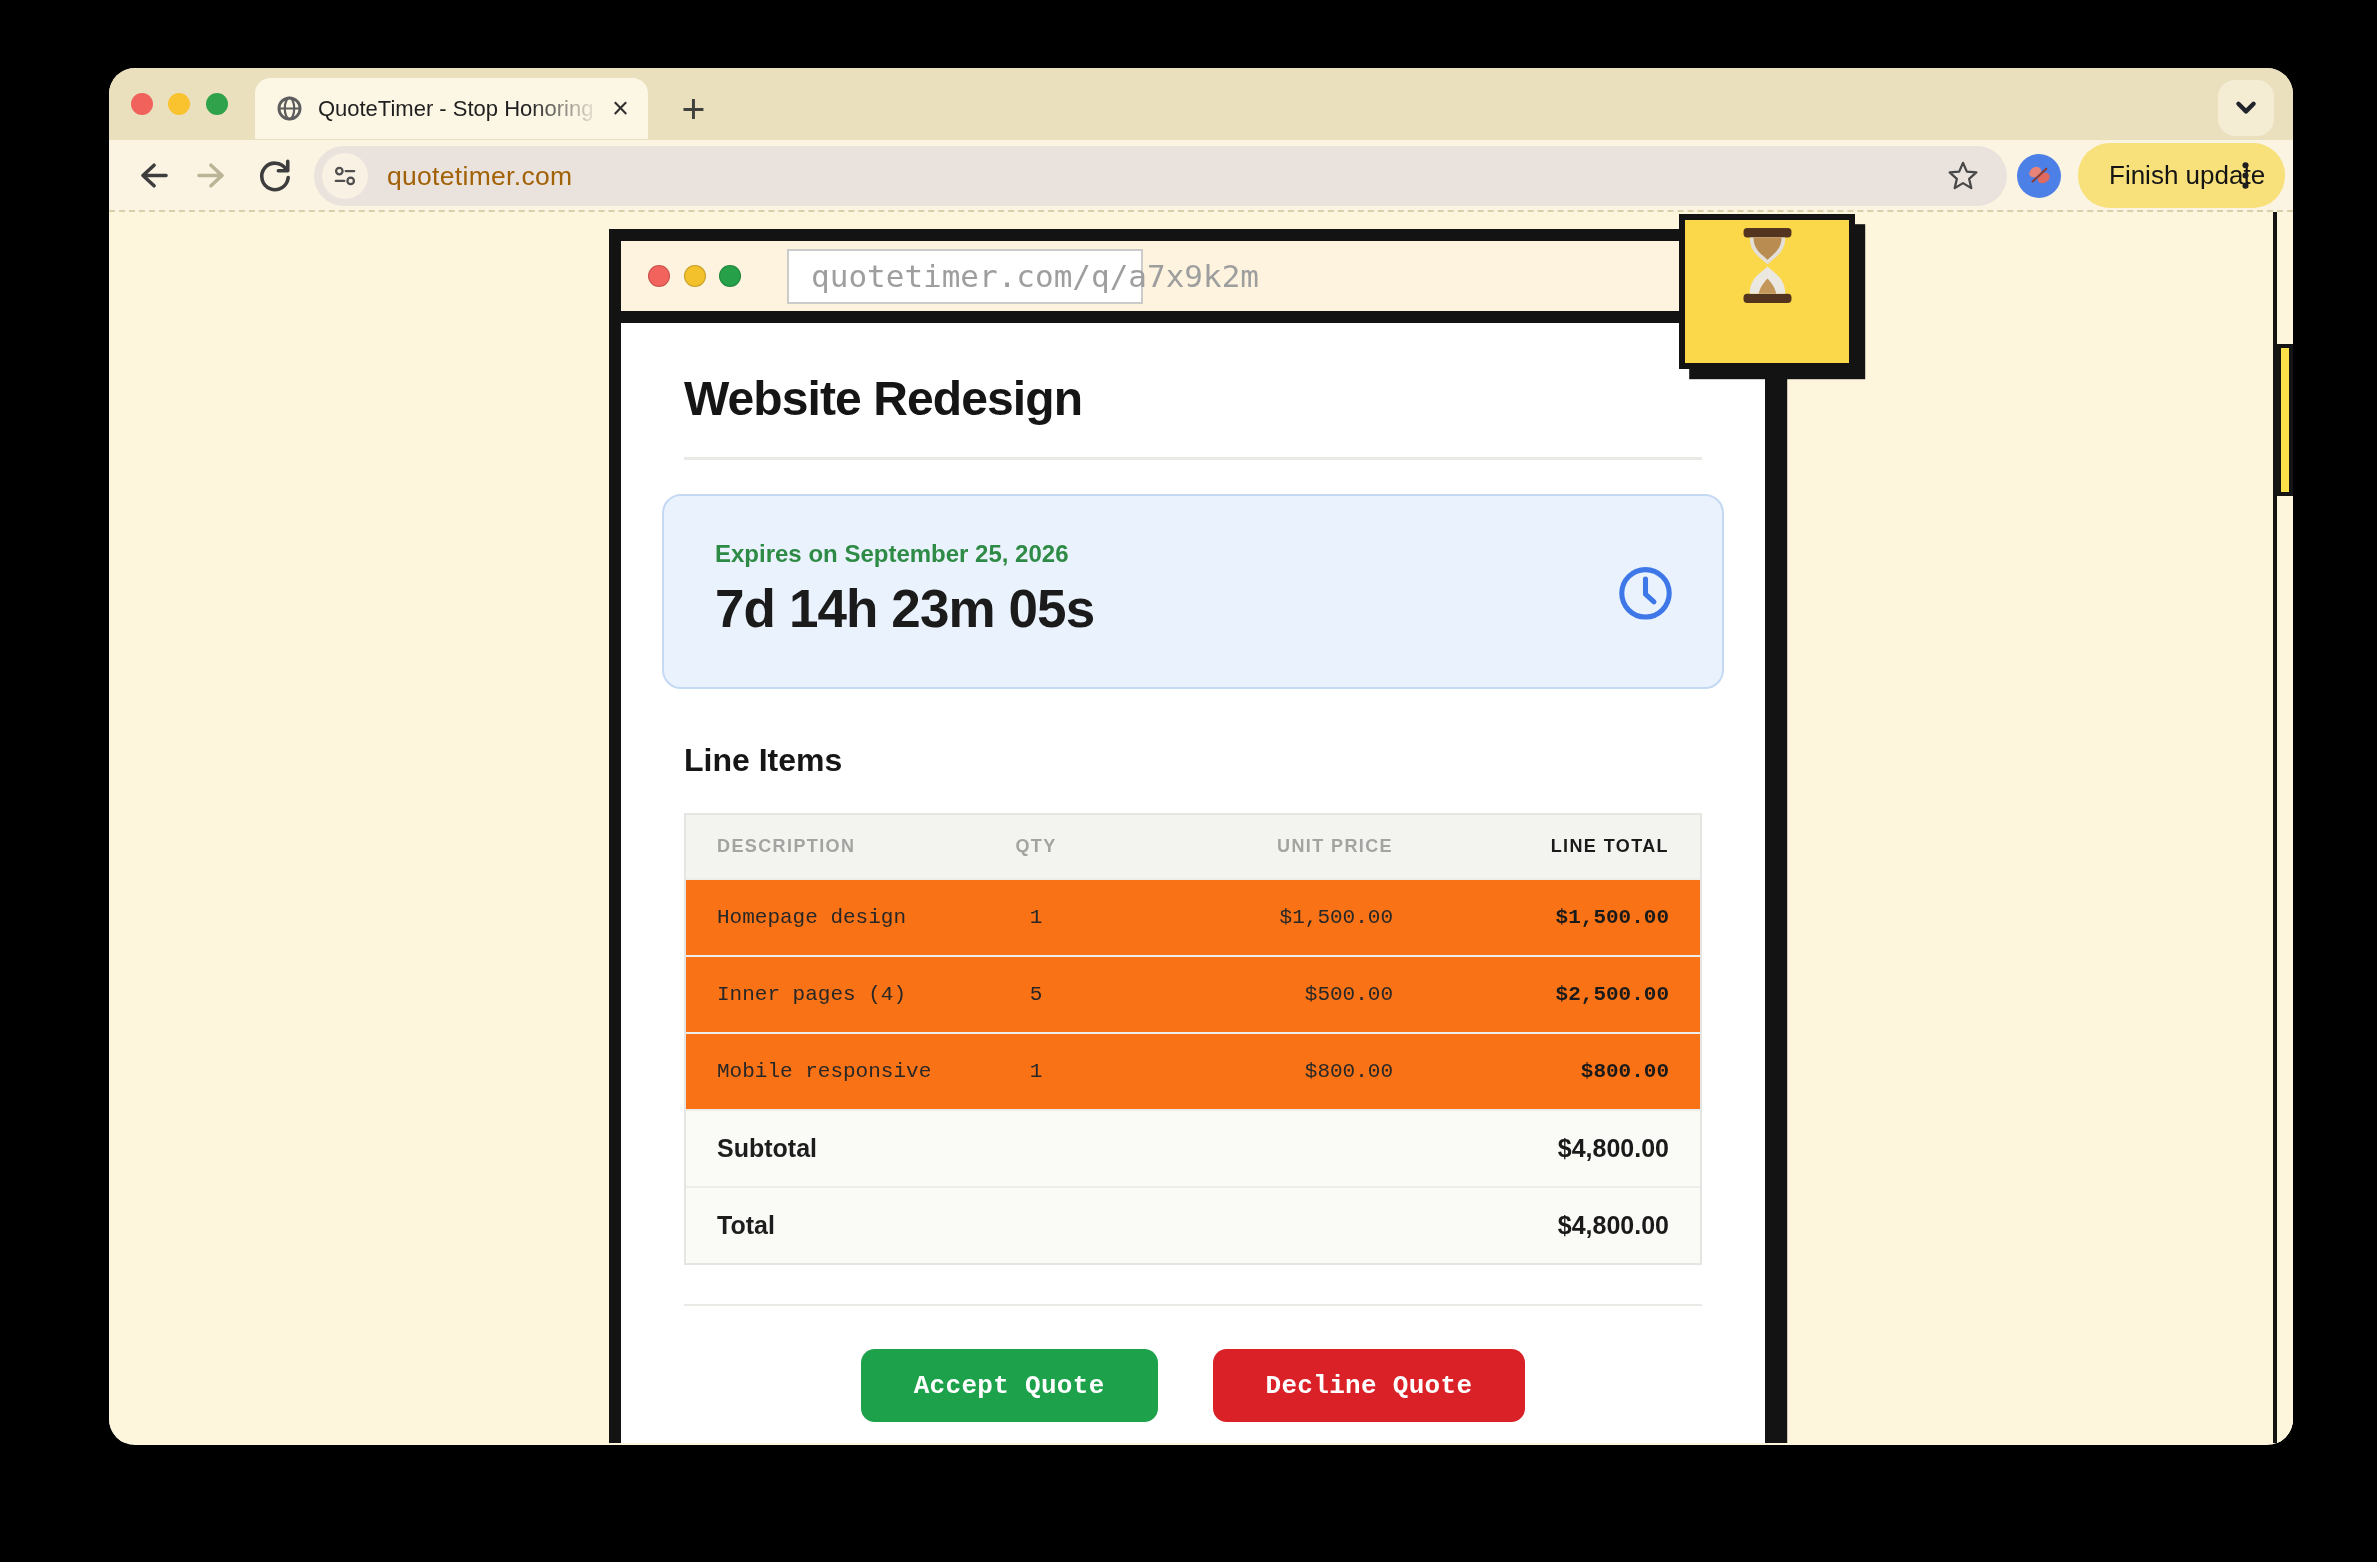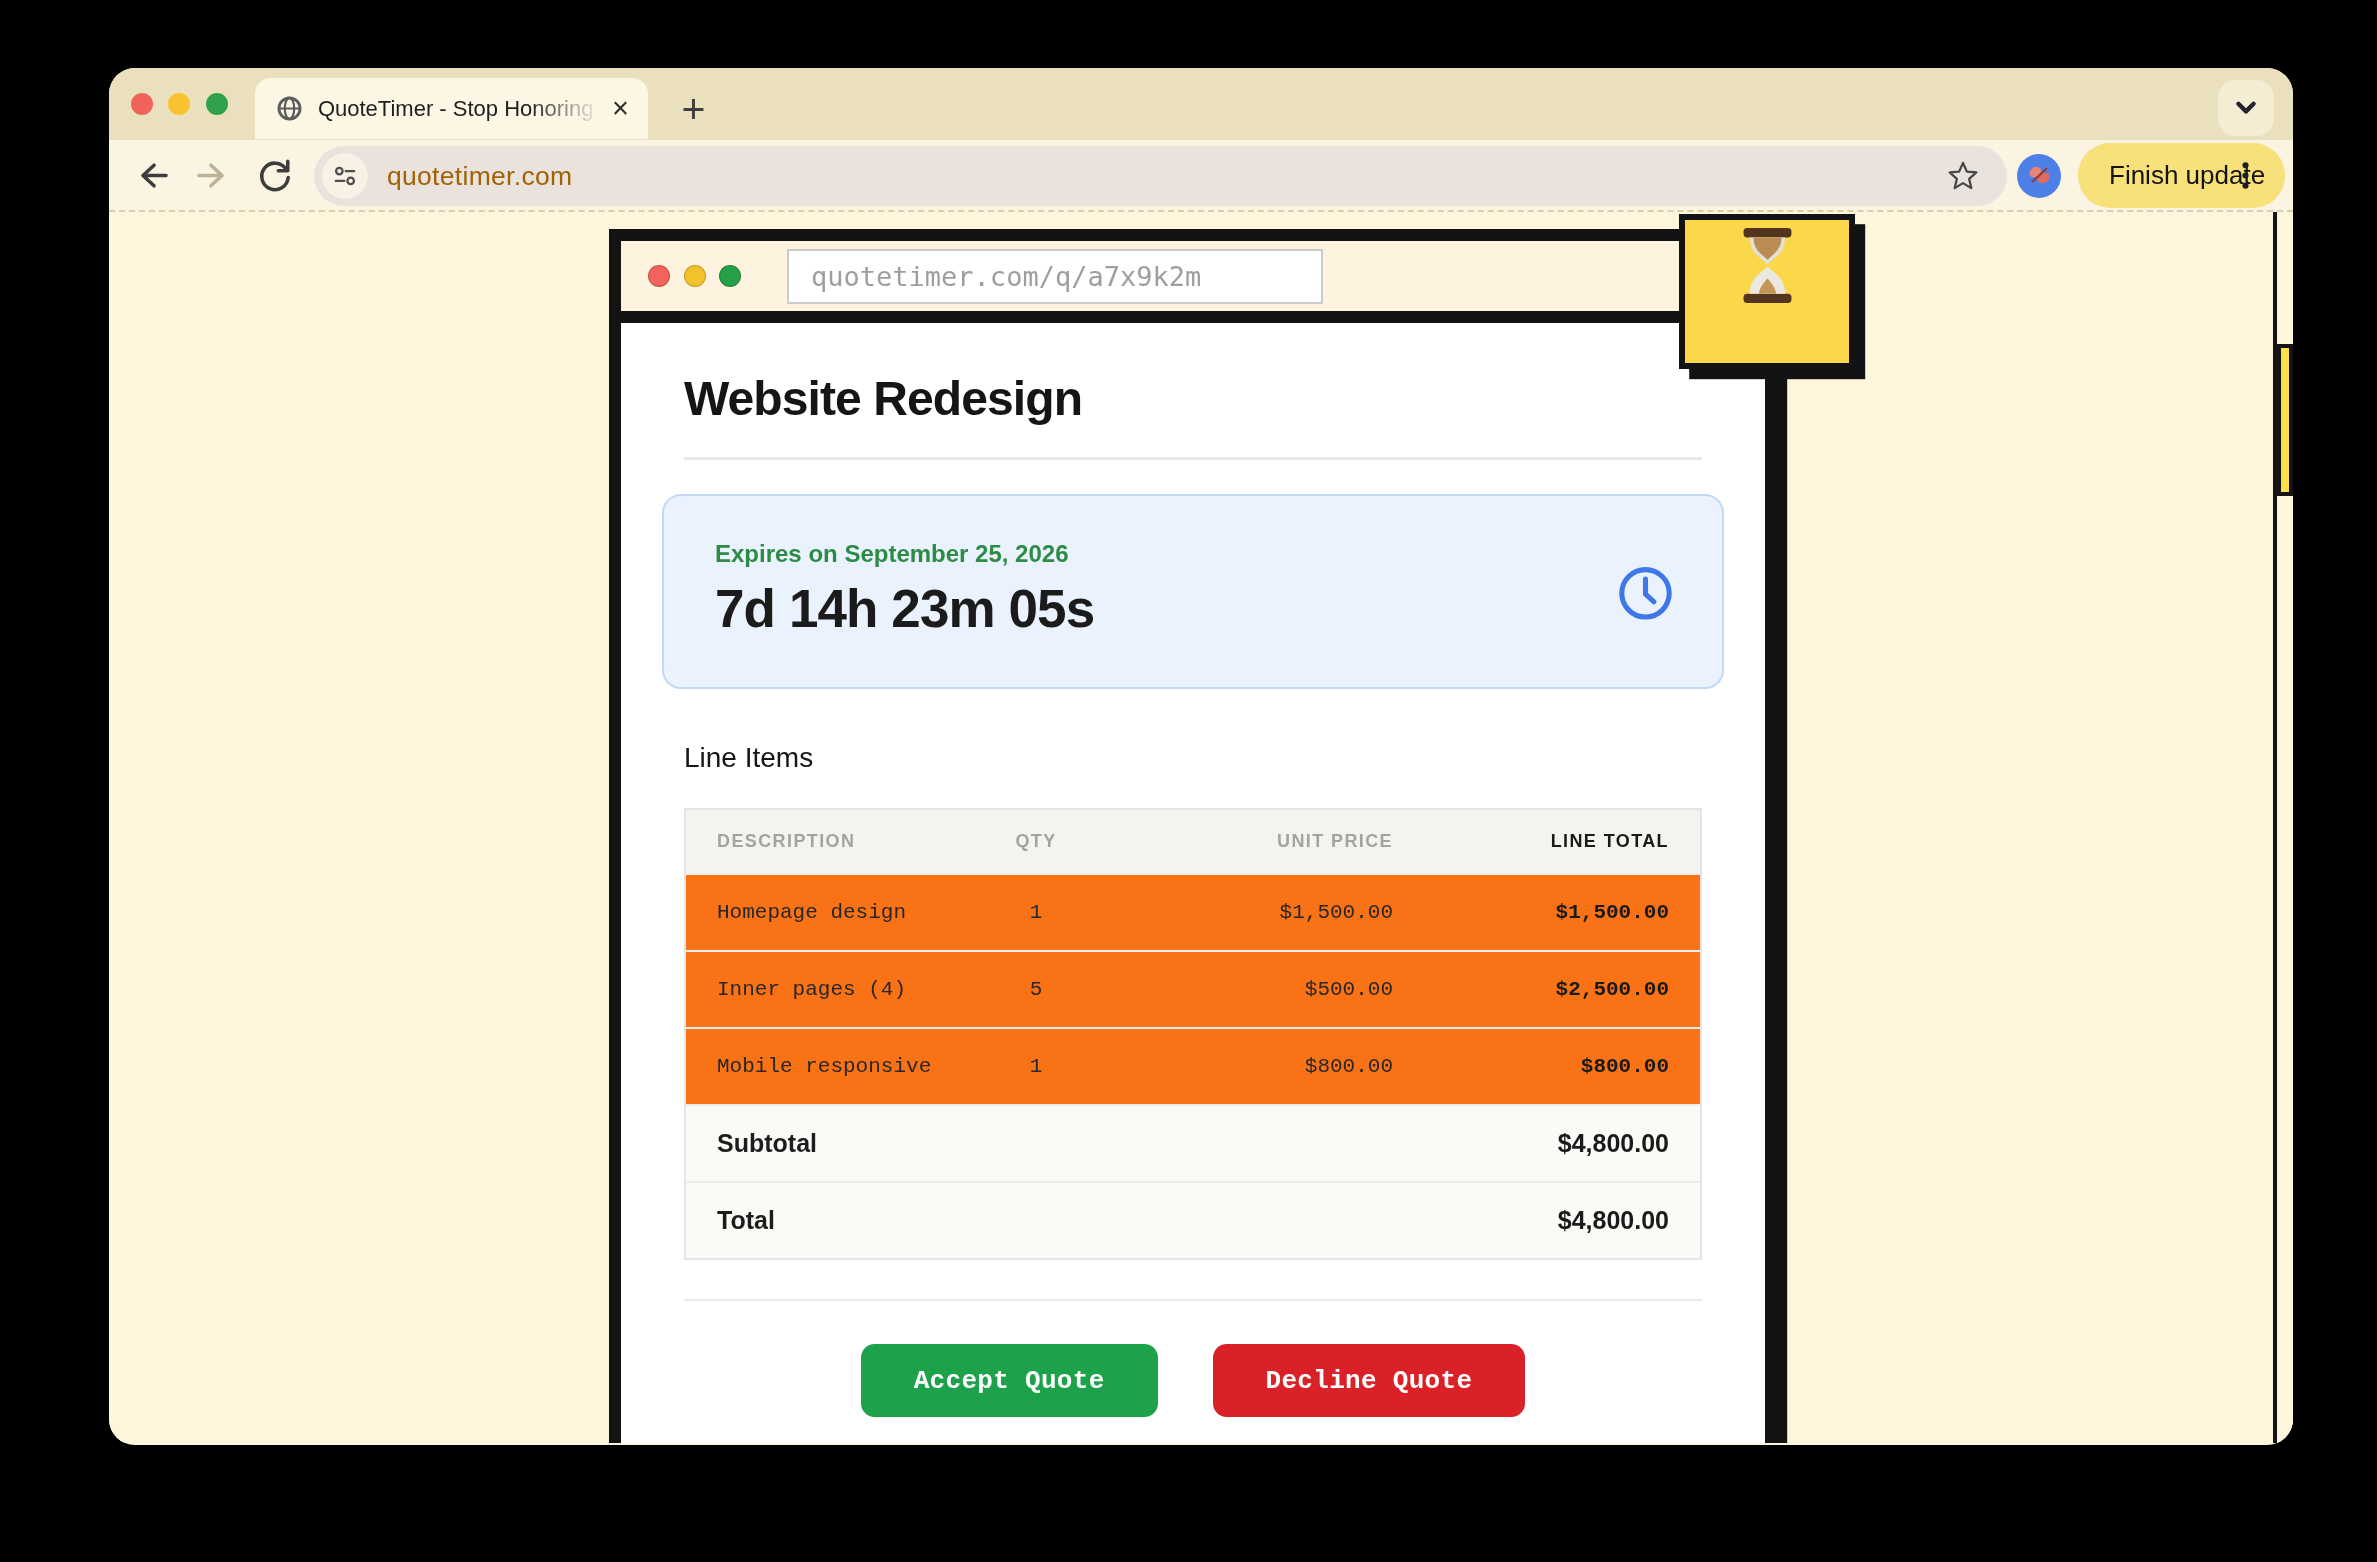--- a/index.html
+++ b/index.html
@@ -56,39 +56,39 @@
                 border:6.8px solid #131313; box-shadow:10.2px 10.2px 0 0 #131313; z-index:4;
                 display:flex; justify-content:center; padding-top:8.5px; }
 
   
   .mock { position:absolute; left:500px; top:17px; width:1168px; height:1332px; background:#fff;
           border:12px solid #131313; box-shadow:10.2px 10.2px 0 0 #131313; z-index:2; }
   .mock-topbar { height:82px; background:#fdf3de; border-bottom:12px solid #131313;
                  display:flex; align-items:center; padding-left:27px; }
   .mock-dot { width:22px; height:22px; border-radius:50%; margin-right:13.7px; border:1.7px solid rgba(0,0,0,.18); }
   .mock-dot.red { background:#f2635d; } .mock-dot.yel { background:#f3c12b; } .mock-dot.grn { background:#27a149; }
-  .mock-url { margin-left:32px; width:536px; height:55px; background:#fff; border:2.6px solid #cbcbcb;
+  .mock-url { margin-left:32px; width:356px; height:55px; background:#fff; border:2.6px solid #cbcbcb;
               display:flex; align-items:center; padding-left:22px;
-              font-family:"DejaVu Sans Mono","Liberation Mono",monospace; font-size:27px; color:#9e9e9e; }
+              font-family:"DejaVu Sans Mono","Liberation Mono",monospace; font-size:31px; color:#9e9e9e; }
 
   .mock-content { padding:48px 63px 51px 63px; }
   .quote-title { font-size:48px; font-weight:800; color:#151515; letter-spacing:-0.9px; }
   .meta { margin-top:17px; font-size:24px; display:flex; }
   .meta .lbl { color:#9e9e9e; }
   .meta .val { color:#4d4d4d; font-weight:700; margin-left:8.5px; }
   .meta .pair2 { margin-left:39px; }
   .hr { height:2.6px; background:#e9e9e6; margin-top:31px; }
 
   .expiry { position:relative; margin:34px -22px 0 -22px; padding:44px 51px 48px 51px;
             background:#eaf2fd; border:2.6px solid #c4d9f3; border-radius:19px; }
   .expiry-date { font-size:24px; font-weight:700; color:#2e8b45; }
   .countdown { margin-top:10.2px; font-size:53px; font-weight:800; color:#1b1b1b; letter-spacing:-0.9px; }
   .clock { position:absolute; right:46px; top:50%; transform:translateY(-44%); }
 
-  .section-h { margin-top:53px; font-size:28px; font-weight:400; color:#161616; }
+  .section-h { margin-top:53px; font-size:32px; font-weight:700; color:#161616; }
 
   .table { margin-top:34px; border:2.6px solid #e5e5e2; }
   .trow { display:grid; grid-template-columns:1fr 128px 273px 256px; align-items:center; padding:0 31px;gap:20px; }
   .thead { background:#f3f3f0; height:63px; font-size:18px; font-weight:700; color:#a3a3a1;
            letter-spacing:1.4px; text-transform:uppercase; }
   .tbody-row { height:77px; font-size:21px; color:#272727; border-top:2.6px solid #ededeb; background:#f97316;font-family:Liberation Mono, monospace; }
   .sumrow { height:77px; font-size:25px; color:#1d1d1d; border-top:2.6px solid #ededeb; background:#fafaf7; }
   .c-qty { text-align:center; }
   .c-unit, .c-total { text-align:right; }
   .c-total { font-weight:700; color:#1a1a1a; }

